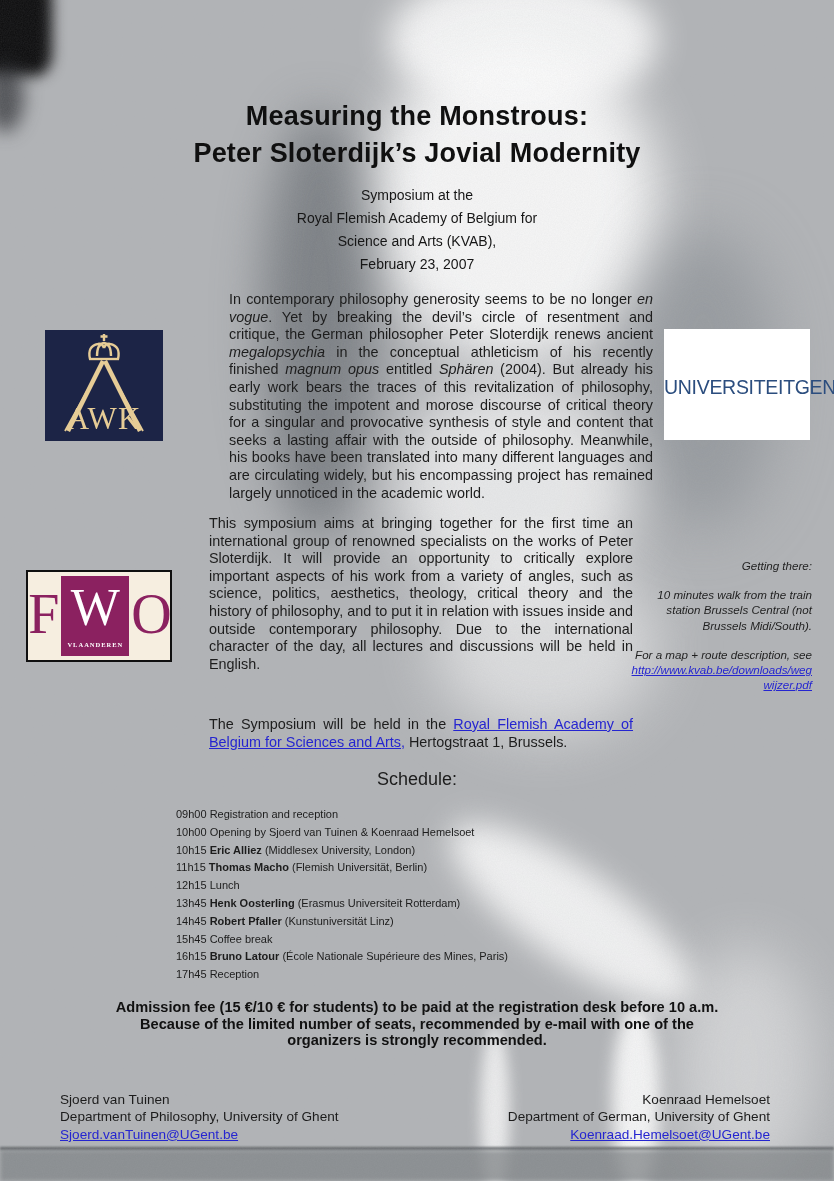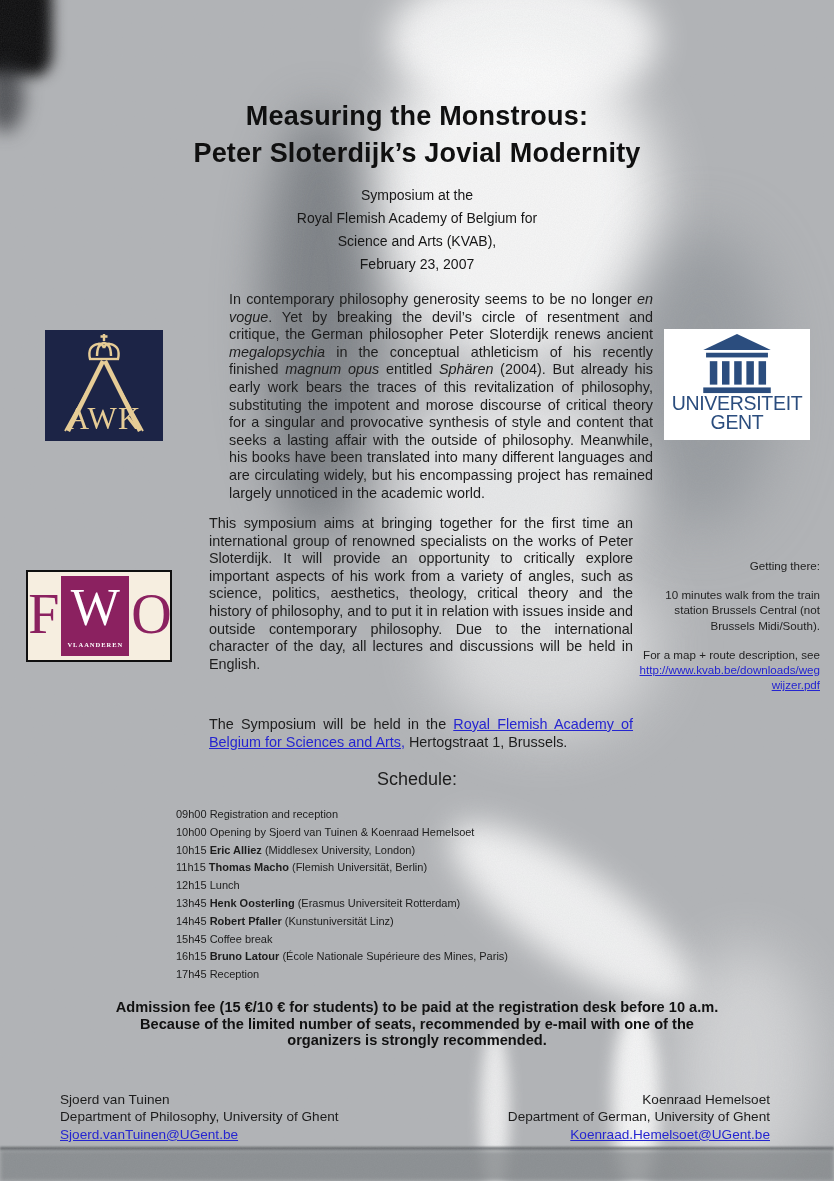--- a/index.html
+++ b/index.html
@@ -34,37 +34,37 @@
   .p1{top:291px;margin-left:20px;} .p2{top:515px;} .p3{top:716px;}
   .seg-i{font-style:italic;} .seg-b{font-weight:bold;}
   a, .seg-a{color:#2525d0;text-decoration:underline;cursor:pointer;margin-top:17px;}
   .sched-head{position:absolute;top:769px;left:0;width:100%;text-align:center;font-size:18px;}
   .sched{position:absolute;left:176px;top:806px;width:520px;font-size:11px;line-height:17.8px;}
   .admission{position:absolute;top:999px;left:50px;width:734px;text-align:center;
              font-weight:bold;font-size:14.6px;line-height:16.6px;color:#111;}
   .contact{position:absolute;top:1091px;font-size:13.6px;line-height:17.4px;}
   .contact.left{left:60px;text-align:left;}
   .contact.right{right:64px;text-align:right;}
-  .getting{position:absolute;right:14px;top:558px;width:188px;text-align:right;
-           font-size:11.6px;line-height:15.2px;color:#1f1f1f;}
+  .getting{position:absolute;right:22px;top:558px;width:188px;text-align:right;
+           font-size:11.6px;line-height:15.2px;color:#1f1f1f;font-style:italic;}
   .getting .gap{height:14px;}
   .getting a{word-break:break-all;}
   
   .logo-kvab{position:absolute;left:45px;top:330px;width:118px;height:111px;}
   .logo-fwo{position:absolute;left:26px;top:570px;width:146px;height:92px;background:#f6eee0;
             border:2px solid #101010;box-sizing:border-box;display:flex;align-items:stretch;justify-content:center;}
   .fwo-letter{font-family:"Liberation Serif",serif;color:#8b2160;font-size:56px;line-height:84px;}
   .fwo-f{margin-right:2px;margin-left:2px;}
   .fwo-o{margin-left:2px;}
   .fwo-wbox{background:#8b2160;margin:4px 0;padding:0 6px;display:flex;flex-direction:column;
             align-items:center;justify-content:flex-start;}
   .fwo-w{font-family:"Liberation Serif",serif;color:#fff;font-size:52px;line-height:60px;margin-top:2px;}
   .fwo-sub{color:#fff;font-size:6.5px;letter-spacing:1px;font-weight:bold;margin-top:3px;font-family:"Liberation Serif",serif;}
   .logo-ugent{position:absolute;left:664px;top:329px;width:146px;height:111px;background:#ffffff;
-              display:flex;flex-direction:column;align-items:center;padding-top:5px;box-sizing:border-box;}
+              display:flex;flex-direction:row;align-items:center;padding-top:5px;box-sizing:border-box;}
   .ugent-text{color:#2b4d7e;font-size:19.5px;line-height:19px;letter-spacing:-0.3px;font-weight:normal;}
 </style>
 </head>
 <body>
 
 <div class="page">
 
   <div class="bg">
     <div class="blob b-hairtop"></div>
     <div class="blob b-face"></div>

